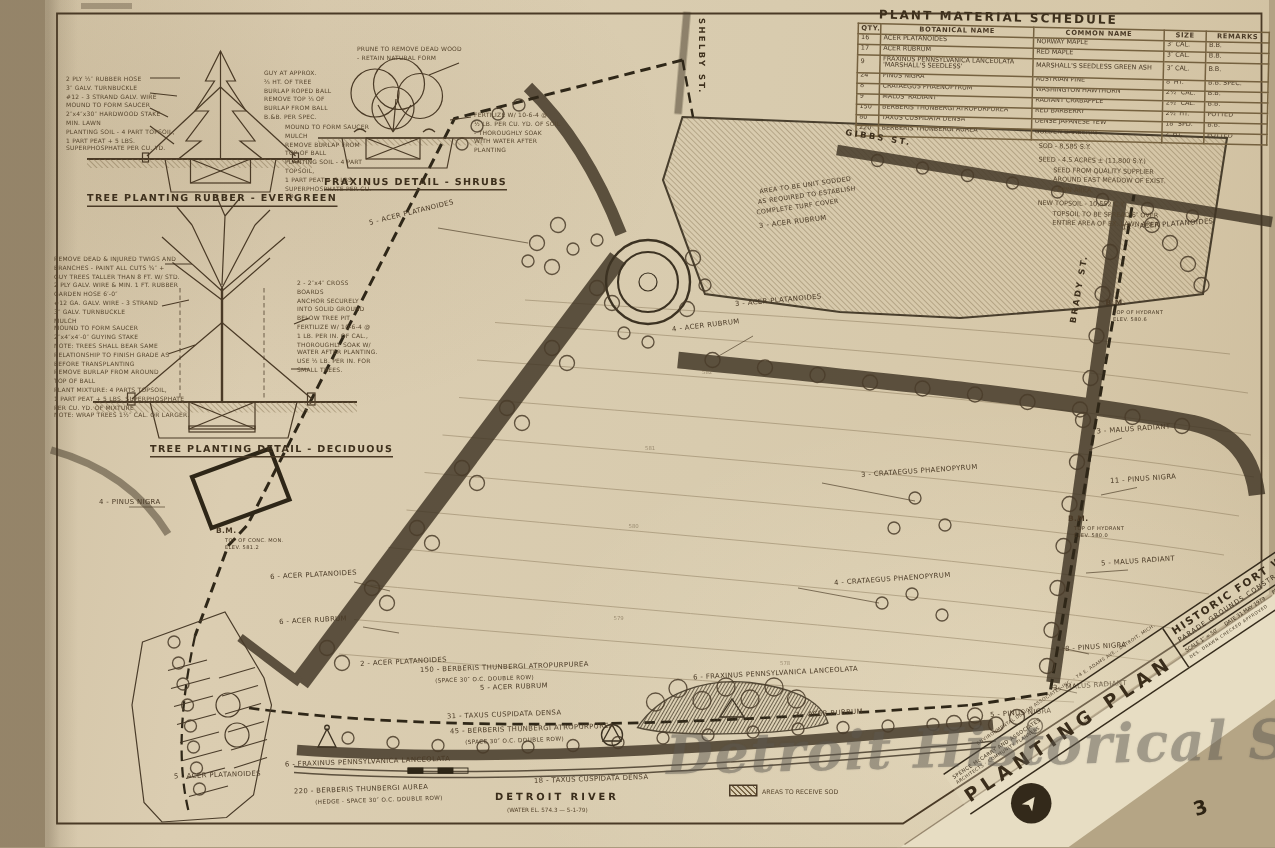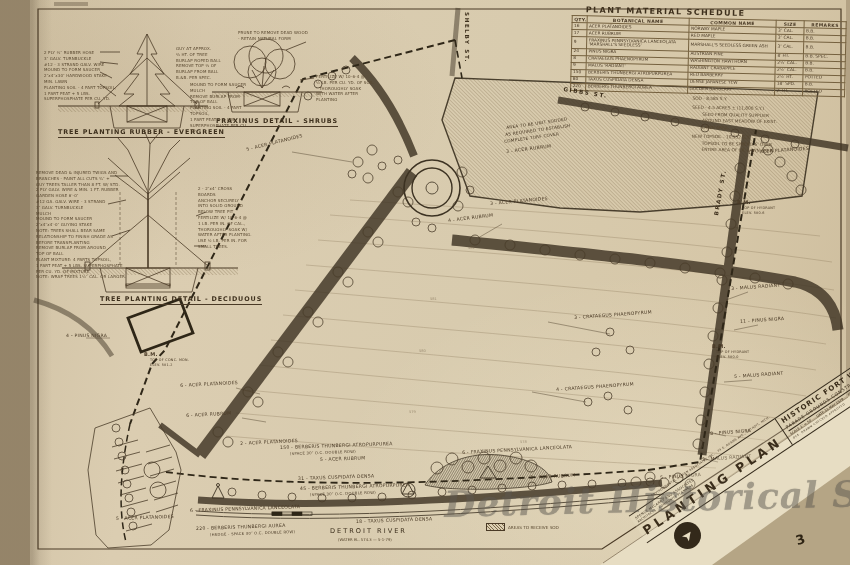--- a/index.html
+++ b/index.html
@@ -38,21 +38,21 @@
   table.sched{border-collapse:collapse;width:100%;table-layout:fixed;}
   table.sched th,table.sched td{border:.5px solid #75613f;font-size:4.3px;
        padding:.5px 1.5px;color:#4a3a26;text-align:left;line-height:1.15;
        overflow:hidden;}
   table.sched th{font-size:4.5px;text-align:center;letter-spacing:.4px;}
   .notes{position:absolute;left:692px;top:97px;width:156px;transform:rotate(1deg);}
   .note-line{font-size:4.3px;line-height:1.5;color:#57462e;}
   .note-indent{margin-left:10px;}
   .note-gap{margin-top:3px;}
 
-  .river-name{position:absolute;font-size:6.6px;font-weight:400;letter-spacing:2px;
+  .river-name{position:absolute;font-size:6.6px;font-weight:700;letter-spacing:2px;
        color:#3a2d1b;white-space:nowrap;}
   .river-note{position:absolute;font-size:3.8px;color:#57462e;white-space:nowrap;}
   .legend{position:absolute;left:486px;top:523px;display:flex;align-items:center;gap:3px;}
   .legend-swatch{width:17px;height:6px;border:.7px solid #4a3a26;
        background:repeating-linear-gradient(45deg,#7b6847 0 .7px,rgba(0,0,0,0) .7px 2.4px);}
   .legend-label{font-size:4.2px;color:#57462e;white-space:nowrap;}
 
   .tblock{position:absolute;left:612px;top:428px;width:286px;
        transform:rotate(-33.8deg);transform-origin:50% 50%;color:#3a2d1b;}
   .tb-stamp{font-size:3px;letter-spacing:.3px;color:#4a3a26;margin:0 0 1.5px 30px;

